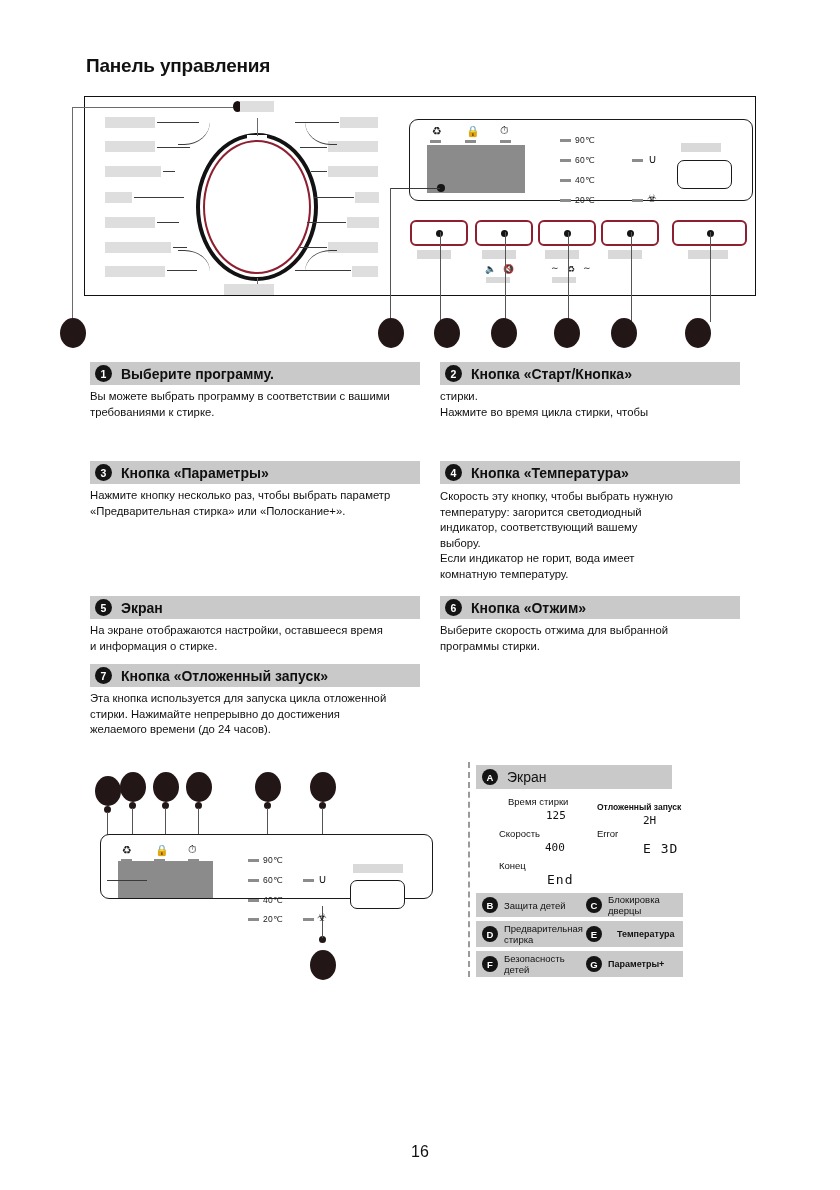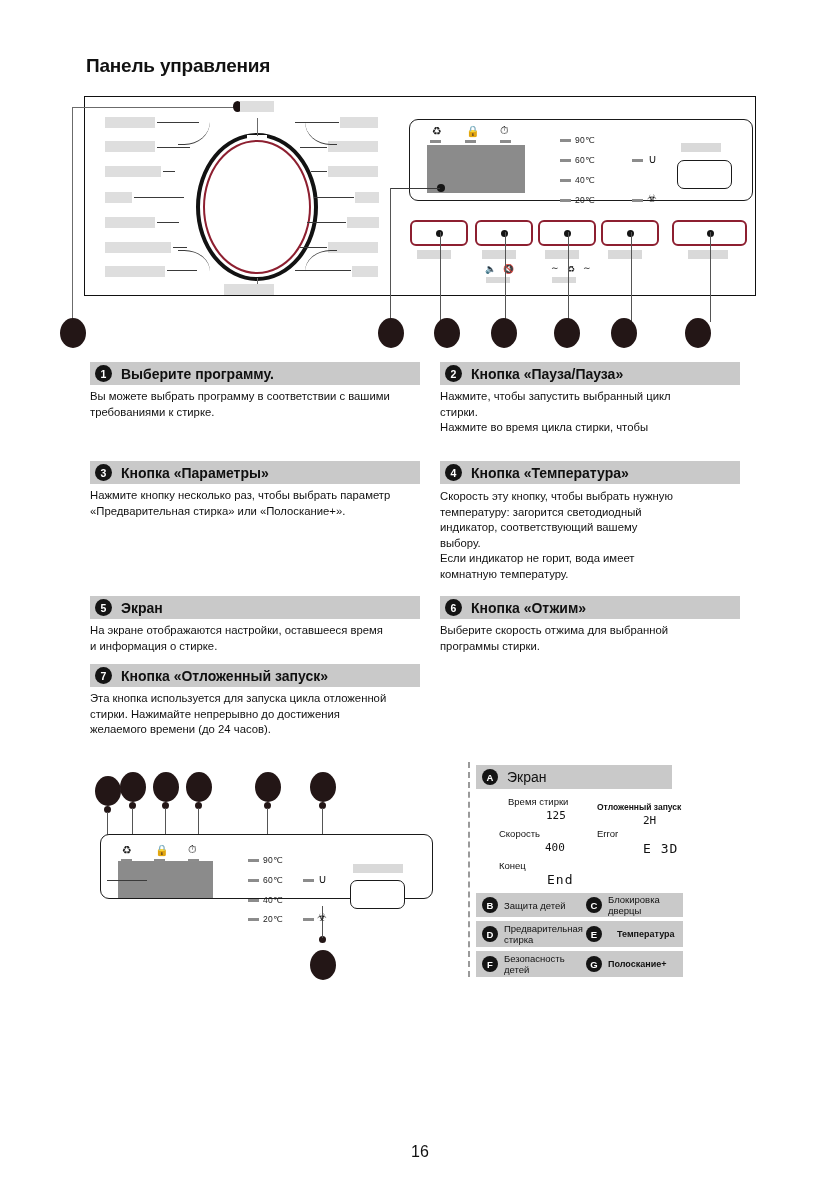--- a/index.html
+++ b/index.html
@@ -268,24 +268,23 @@
     <span class="sec-num">1</span>
     <span class="sec-title">Выберите программу.</span>
   </div>
   <div class="sec-body" style="left:90px;top:389px;width:335px;">
     <p>Вы можете выбрать программу в соответствии с вашими</p>
     <p>требованиями к стирке.</p>
   </div>
 
   <div class="sec-head" style="left:440px;top:362px;width:300px;">
     <span class="sec-num">2</span>
-    <span class="sec-title">Кнопка «Пауза/Пауза»</span>
+    <span class="sec-title">Кнопка «Старт/Кнопка»</span>
   </div>
   <div class="sec-body" style="left:440px;top:389px;width:300px;">
-    <p>Нажмите, чтобы запустить выбранный цикл</p>
     <p>стирки.</p>
     <p>Нажмите во время цикла стирки, чтобы</p>
   </div>
 
   <div class="sec-head" style="left:90px;top:461px;width:330px;">
     <span class="sec-num">3</span>
     <span class="sec-title">Кнопка «Параметры»</span>
   </div>
   <div class="sec-body" style="left:90px;top:488px;width:340px;">
     <p>Нажмите кнопку несколько раз, чтобы выбрать параметр</p>
@@ -422,18 +421,18 @@
     <span class="lg-letter" style="margin-left:6px;">D</span>
     <span class="lg-text" style="width:78px;">Предварительная стирка</span>
     <span class="lg-letter" style="margin-left:4px;">E</span>
     <span class="lg-text bolded" style="width:72px;margin-left:15px;">Температура</span>
   </div>
 
   <div class="lg-bar" style="left:476px;top:951px;width:207px;height:26px;">
     <span class="lg-letter" style="margin-left:6px;">F</span>
     <span class="lg-text" style="width:78px;">Безопасность детей</span>
     <span class="lg-letter" style="margin-left:4px;">G</span>
-    <span class="lg-text bolded" style="width:72px;">Полоскание+</span>
+    <span class="lg-text bolded" style="width:72px;">Параметры+</span>
   </div>
 
   <div class="page-num">16</div>
 
 </div>
 
 </body></html>

